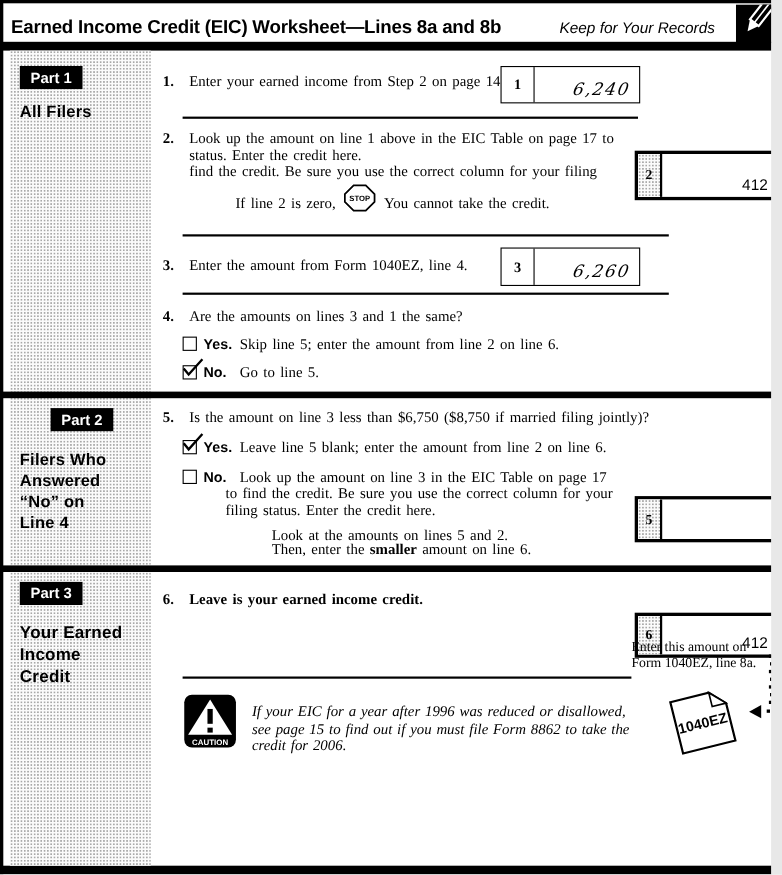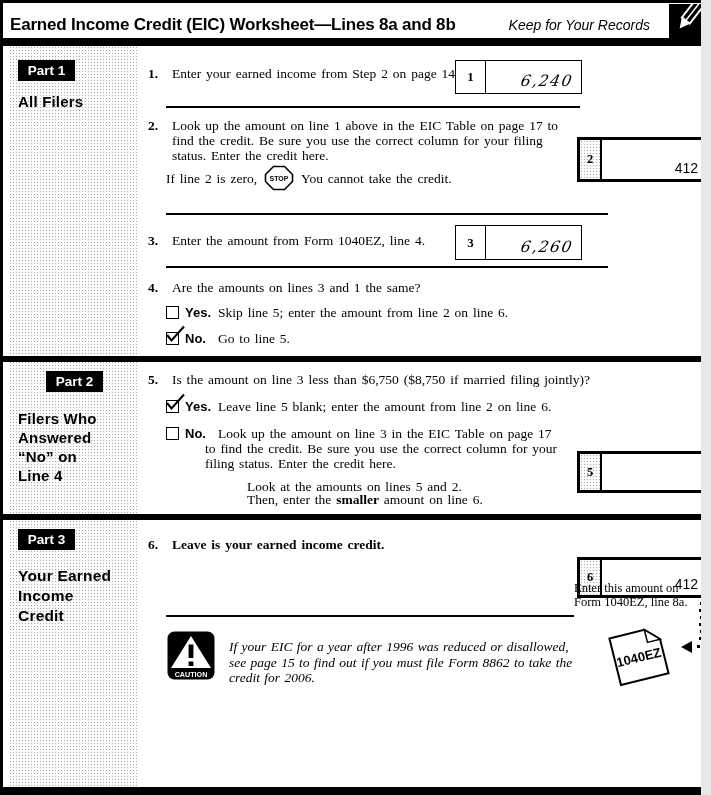--- a/index.html
+++ b/index.html
@@ -31,21 +31,21 @@
   .thinbox .lbl{width:29px;border-right:1.5px solid #000;display:flex;align-items:center;
                 justify-content:center;font-weight:bold;font-size:13px;}
   .thinbox .val{flex:1;display:flex;align-items:flex-end;justify-content:flex-end;padding:0 8px 3px 0;}
   .thickbox{position:absolute;border:3.5px solid #000;display:flex;background:#fff;}
   .thickbox .lbl{width:20px;border-right:2px solid #000;display:flex;align-items:center;
                  justify-content:center;font-weight:bold;font-size:12.5px;}
   .thickbox .val{flex:1;display:flex;align-items:flex-end;justify-content:flex-end;
                  padding:0 11px 3px 0;font-family:"Liberation Sans",sans-serif;font-size:14px;}
   .hand{display:inline-block;font-family:"DejaVu Serif",serif;font-style:italic;font-size:15.5px;
         letter-spacing:1.5px;transform:skewX(-10deg);}
-  .stoprow{position:absolute;display:flex;align-items:flex-start;white-space:nowrap;font-size:13.5px;word-spacing:1.5px;}
+  .stoprow{position:absolute;display:flex;align-items:flex-end;white-space:nowrap;font-size:13.5px;word-spacing:1.5px;margin-left:48px;}
   .note-sm{position:absolute;font-size:12.5px;line-height:13.5px;white-space:nowrap;}
   .caution-text{position:absolute;font-style:italic;font-size:13.5px;line-height:15.5px;
                 word-spacing:1px;white-space:nowrap;}
   .dot{position:absolute;width:3px;height:3px;background:#000;}
   .arrow-left{position:absolute;width:0;height:0;border-top:6px solid transparent;
               border-bottom:6px solid transparent;border-right:11px solid #000;}
 </style>
 </head>
 <body>
 
@@ -79,22 +79,22 @@
     <div class="lbl">1</div>
     <div class="val">
         <span class="hand">6,240</span>
       </div>
   </div>
   <div class="rule" style="left:166px;top:106px;width:414px;"></div>
 
   <div class="itemnum" style="left:148px;top:118px;">2.</div>
   <div class="body-text" style="left:172px;top:118px;">
     <div>Look up the amount on line 1 above in the EIC Table on page 17 to</div>
+    <div>status. Enter the credit here.</div>
     <div>find the credit. Be sure you use the correct column for your filing</div>
-    <div>status. Enter the credit here.</div>
   </div>
   <div class="thickbox" style="left:577px;top:137px;width:129px;height:39px;">
     <div class="lbl stipple">2</div>
     <div class="val">
         <span>412</span>
       </div>
   </div>
 
   <div class="stoprow" style="left:166px;top:171px;height:22px;">
     <span>If line 2 is zero,</span>

